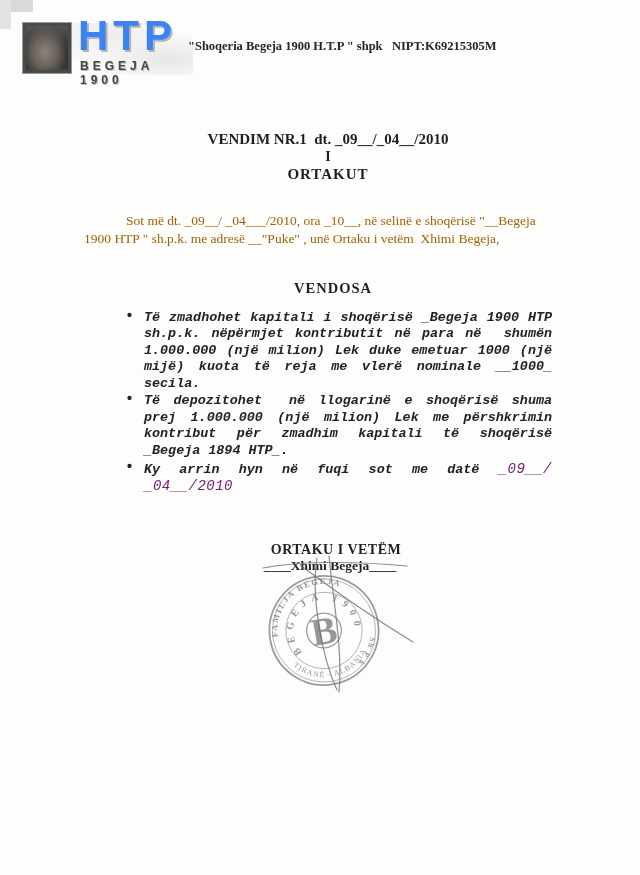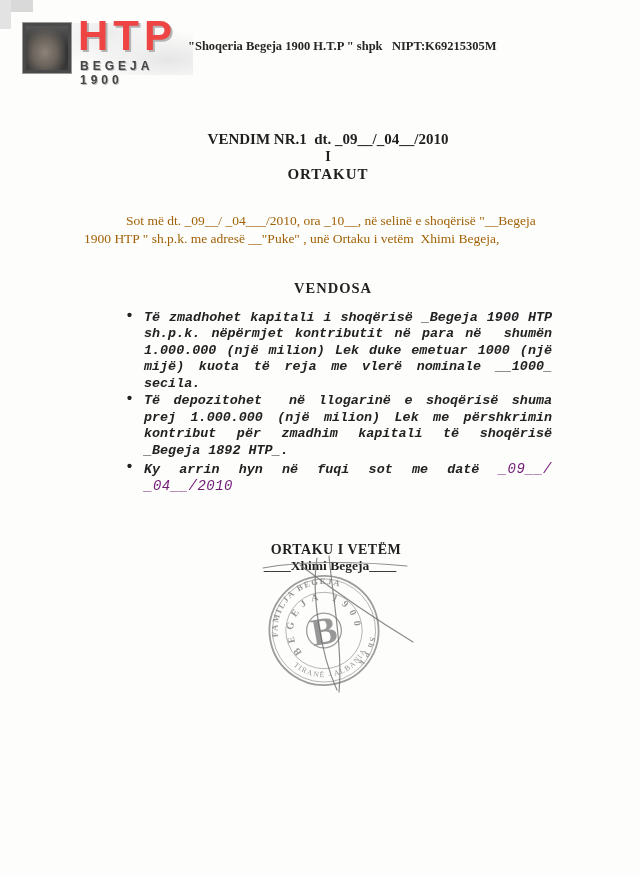--- a/index.html
+++ b/index.html
@@ -22,21 +22,21 @@
   .logo-photo{
     position:absolute;left:0;top:2px;width:48px;height:50px;
     border:3px solid #4a4a4a;outline:1px solid #9a9a9a;box-sizing:border-box;
     background:
       radial-gradient(ellipse at 45% 60%, #8d8278 0%, #6a635c 38%, rgba(0,0,0,0) 70%),
       linear-gradient(180deg,#555 0%,#2f2f2f 55%,#3a3a3a 100%);
   }
   .logo-acronym{
     position:absolute;left:55px;top:-6px;
     font-family:"Liberation Sans", sans-serif;font-weight:bold;font-size:42px;
-    letter-spacing:5px;color:#ef4444;text-shadow:2px 2px 0 #b3b3b3;line-height:1;
+    letter-spacing:5px;color:#3b82f6;text-shadow:2px 2px 0 #b3b3b3;line-height:1;
   }
   .logo-subtitle{
     position:absolute;left:57px;top:38px;
     font-family:"Liberation Sans", sans-serif;font-weight:bold;font-size:12px;
     letter-spacing:4px;color:#454545;text-shadow:1px 1px 0 #bdbdbd;
   }
   
   .company-line{
     position:absolute;left:188px;top:39px;width:440px;
     font-weight:bold;font-size:12.5px;white-space:pre-wrap;color:#262626;
@@ -121,21 +121,21 @@
 
   <div class="intro">Sot më dt. _09__/ _04___/2010, ora _10__, në selinë e shoqërisë "__Begeja 1900 HTP " sh.p.k. me adresë __"Puke" , unë Ortaku i vetëm  Xhimi Begeja,</div>
 
   <div class="decision-heading">VENDOSA</div>
 
   <ul class="bullet-list">
     <li class="bullet-item">
       <span class="bullet-text">Të zmadhohet kapitali i shoqërisë _Begeja 1900 HTP sh.p.k. nëpërmjet kontributit në para në  shumën 1.000.000 (një milion) Lek duke emetuar 1000 (një mijë) kuota të reja me vlerë nominale __1000_ secila.</span><span class="bullet-date"></span>
     </li>
     <li class="bullet-item">
-      <span class="bullet-text">Të depozitohet  në llogarinë e shoqërisë shuma prej 1.000.000 (një milion) Lek me përshkrimin kontribut për zmadhim kapitali të shoqërisë _Begeja 1892 HTP_.</span><span class="bullet-date"></span>
+      <span class="bullet-text">Të depozitohet  në llogarinë e shoqërisë shuma prej 1.000.000 (një milion) Lek me përshkrimin kontribut për zmadhim kapitali të shoqërisë _Begeja 1894 HTP_.</span><span class="bullet-date"></span>
     </li>
     <li class="bullet-item">
       <span class="bullet-text">Ky arrin hyn në fuqi sot me datë </span><span class="bullet-date">_09__/ _04__/2010</span>
     </li>
   </ul>
 
   <div class="signature-role">ORTAKU I VETËM</div>
   <div class="signature-name">
     <span>____Xhimi Begeja____</span>
   </div>

